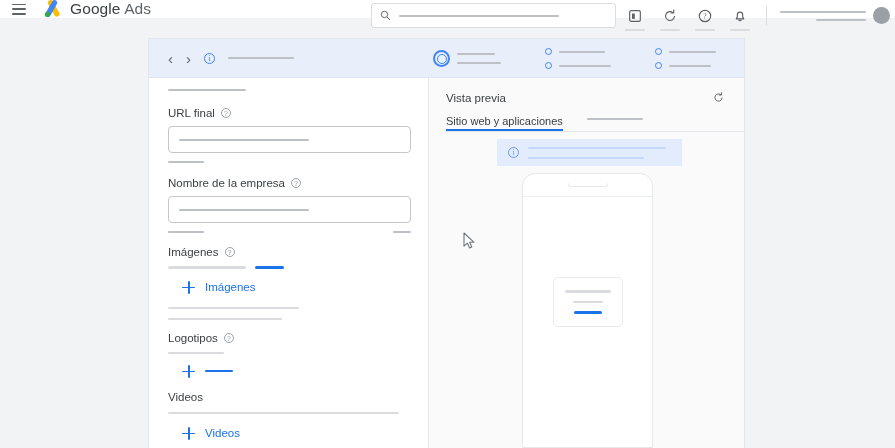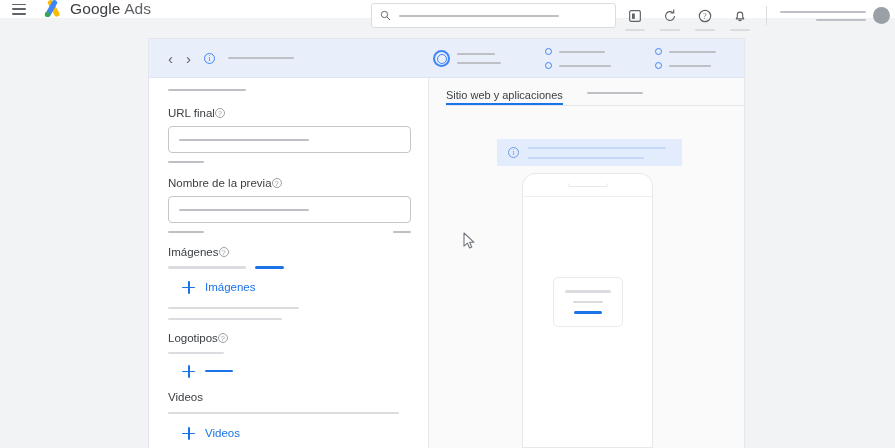--- a/index.html
+++ b/index.html
@@ -67,21 +67,21 @@
   .step-dot { width: 7px; height: 7px; border-radius: 50%; border: 1.5px solid #4285f4; flex: none; }
   .step-lines { display: flex; flex-direction: column; gap: 7px; }
   .step-rows { display: flex; flex-direction: column; gap: 7px; }
   .step-row { display: flex; align-items: center; gap: 7px; }
 
   .card-body { display: flex; height: 370px; }
   .form-pane { width: 280px; border-right: 1px solid #e3e6ea; padding: 11px 0 0 19px;
     position: relative; }
   .preview-pane { flex: 1; background: #fafafa; position: relative; }
 
-  .flabel { font-size: 11.5px; color: #3c4043; display: flex; align-items: center; }
+  .flabel { font-size: 11.5px; color: #3c4043; display: flex; align-items: center; gap: 6px; }
   .help-ico { width: 10px; height: 10px; border-radius: 50%; border: 1px solid #9aa0a6;
     color: #9aa0a6; font-size: 7.5px; line-height: 9px; text-align: center; flex: none; }
   .finput { width: 243px; height: 27px; border: 1px solid #c4c7c5; border-radius: 4px;
     background: #fff; display: flex; align-items: center; padding: 0 10px; }
   .addlink { display: flex; align-items: center; gap: 10px; color: #1a73e8;
     font-size: 11.5px; cursor: pointer; }
   .plus { position: relative; width: 13px; height: 13px; flex: none; }
   .plus::before, .plus::after { content: ""; position: absolute; background: #1a73e8; border-radius: 1px; }
   .plus::before { left: 0; right: 0; top: 6px; height: 1.6px; }
   .plus::after { top: 0; bottom: 0; left: 6px; width: 1.6px; }
@@ -229,21 +229,21 @@
         <div class="flabel" style="margin-top:2px">
           <span>URL final</span>
           <span class="help-ico">?</span>
         </div>
         <div class="finput" style="margin-top:7px">
           <span class="ph" style="width:130px"></span>
         </div>
         <span class="ph" style="width:36px;margin-top:8px;"></span>
 
         <div class="flabel" style="margin-top:14px">
-          <span>Nombre de la previa</span>
+          <span>Nombre de la empresa</span>
           <span class="help-ico">?</span>
         </div>
         <div class="finput" style="margin-top:7px">
           <span class="ph" style="width:130px"></span>
         </div>
         <div style="width:243px;display:flex;justify-content:space-between;margin-top:8px;">
           <span class="ph" style="width:36px"></span>
           <span class="ph" style="width:18px"></span>
         </div>
 
@@ -277,20 +277,27 @@
         </div>
         <span class="ph-d" style="width:231px;margin-top:9px"></span>
         <div class="addlink" style="margin-top:13px;margin-left:14px;">
           <span class="plus"></span>
           <span>Videos</span>
         </div>
 
       </div>
 
       <div class="preview-pane">
+        <div style="display:flex;align-items:center;justify-content:space-between;padding:13px 19px 0 17px;">
+          <div class="pv-title">Vista previa</div>
+          <svg class="refresh" width="13" height="13" viewBox="0 0 18 18">
+            <path d="M14 9a5 5 0 1 1-1.6-3.6" fill="none" stroke="#5f6368" stroke-width="1.3"></path>
+            <path d="M13.2 1.8 L13.2 5.6 L9.5 5.6" fill="none" stroke="#5f6368" stroke-width="1.3"></path>
+          </svg>
+        </div>
 
         <div style="display:flex;align-items:center;gap:24px;margin:11px 0 0 17px;border-bottom:1px solid #e3e6ea;padding-right:17px;">
           <div class="tab-active">Sitio web y aplicaciones</div>
           <span class="ph" style="width:56px;margin-bottom:8px"></span>
         </div>
 
         <div class="banner">
           <span class="banner-ico">i</span>
           <div style="display:flex;flex-direction:column;gap:8px;">
             <span class="ph-lblue" style="width:138px"></span>

